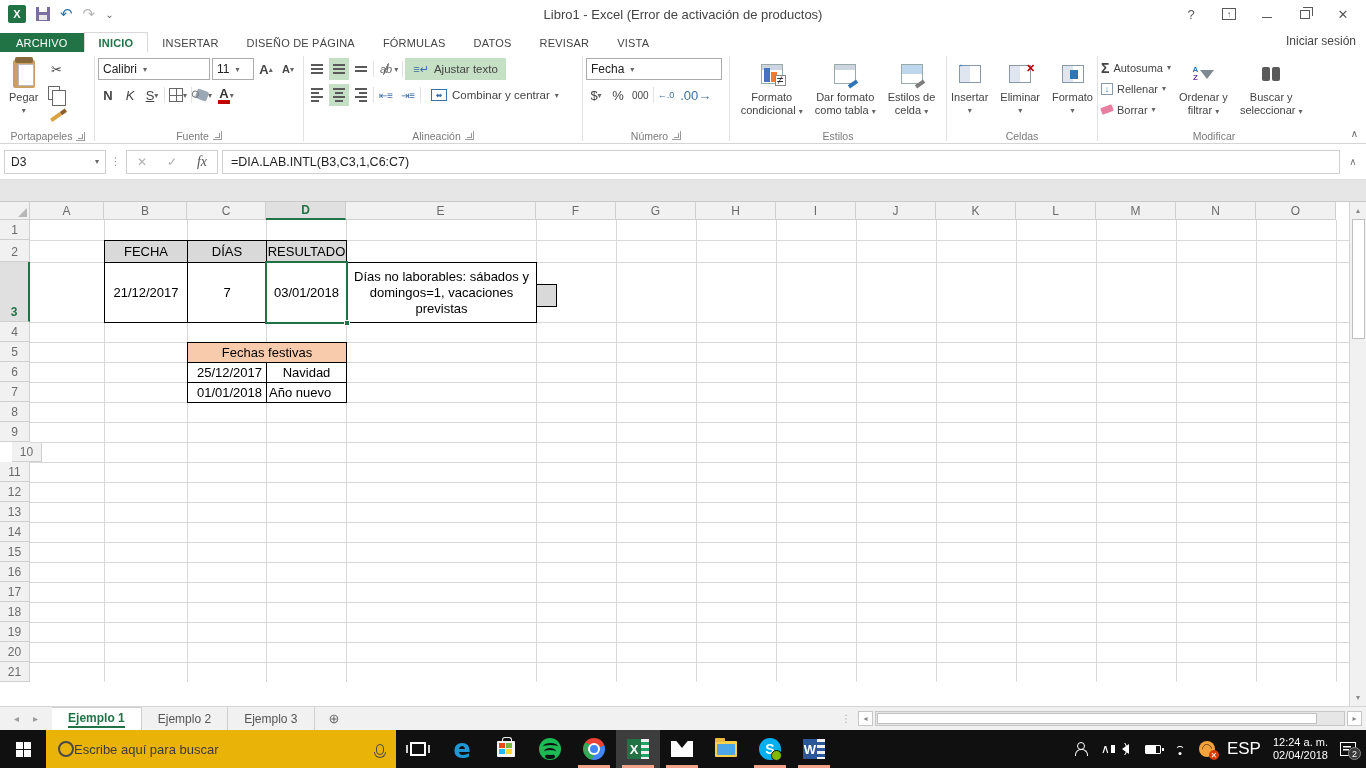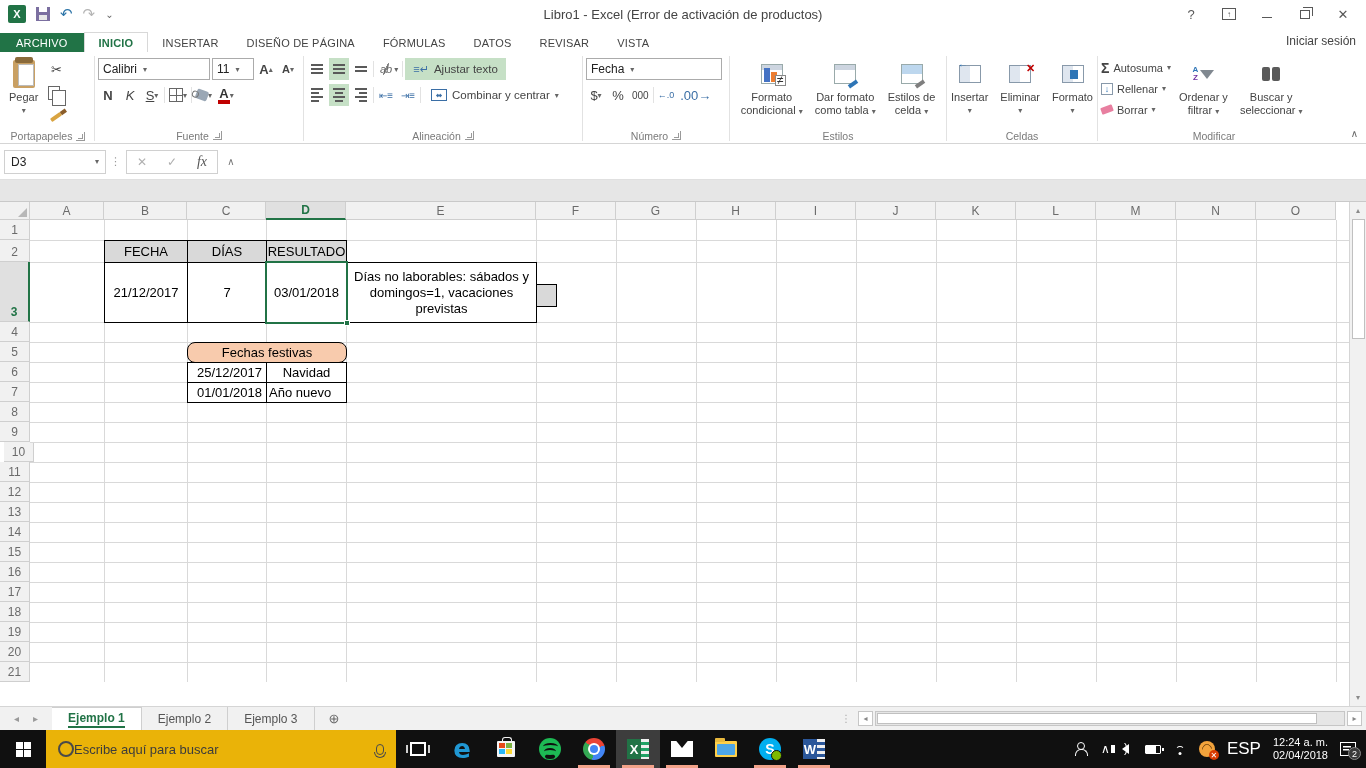--- a/index.html
+++ b/index.html
@@ -111,21 +111,21 @@
   .rowhdr.sel { border-right:2px solid #217346; }
   .corner { position:absolute; background:#f1f1f1; border-right:1px solid #cfcfcf; border-bottom:1px solid #cfcfcf;}
   .corner::after{ content:""; position:absolute; right:2px; bottom:2px; border-style:solid; border-width:0 0 9px 9px; border-color:transparent transparent #b8b8b8 transparent;}
   .gl-v, .gl-h { position:absolute; background:#d9d9d9; }
   .cell { position:absolute; font-size:13px; color:#000; display:flex; align-items:center; background:transparent; line-height:16px; }
   .bordered { border:1px solid #000; background:#fff; }
   .center { justify-content:center; text-align:center; }
   .right { justify-content:flex-end; padding-right:4px; }
   .left { justify-content:flex-start; padding-left:2px; }
   .fill-gray { background:#d9d9d9; }
-  .fill-peach { background:#f8cbad;border-radius:8px; }
+  .fill-peach { background:#f8cbad; }
   .wrap { padding:0 3px; }
   .sel-outline { position:absolute; border:2px solid #217346; pointer-events:none; }
   .sel-handle { position:absolute; width:6px; height:6px; background:#217346; border:1px solid #fff; pointer-events:none;}
   .vscroll { position:absolute; right:0; top:0; bottom:0; width:17px; background:#f1f1f1; border-left:1px solid #d5d5d5; display:flex; flex-direction:column; align-items:center;}
   .vs-arrow { height:17px; width:17px; display:flex; align-items:center; justify-content:center; font-size:8px; color:#8a8a8a;}
   .vs-thumb { width:13px; height:120px; background:#fff; border:1px solid #c0c0c0; }
 
   
   .sheetbar { height:24px; background:#f1f1f1; border-top:1px solid #d5d5d5; display:flex; align-items:stretch; flex:0 0 auto; }
   .nav-arrows { display:flex; align-items:center; gap:14px; padding:0 14px; color:#9a9a9a; font-size:10px;}
@@ -589,20 +589,23 @@
         <span class="caret">▾</span>
       </div>
     <span class="fdots">⋮</span>
     <div class="fbtns">
       <div class="fbtn">✕</div>
       <div class="fbtn">✓</div>
       <div class="fbtn">
           <span class="fx">fx</span>
         </div>
     </div>
+    <div class="fml">
+        <span>=DIA.LAB.INTL(B3,C3,1,C6:C7)</span>
+      </div>
     <div class="fcollapse">∧</div>
   </div>
   <div class="gap-strip"></div>
 
   <div class="grid-outer">
     <div id="grid">
         <div class="corner" style="left: 0px; top: 0px; width: 30px; height: 18px;"></div>
         <div class="colhdr" style="left: 30px; top: 0px; width: 74px; height: 18px;">A</div>
         <div class="colhdr" style="left: 104px; top: 0px; width: 83px; height: 18px;">B</div>
         <div class="colhdr" style="left: 187px; top: 0px; width: 79px; height: 18px;">C</div>
@@ -620,21 +623,21 @@
         <div class="colhdr" style="left: 1256px; top: 0px; width: 80px; height: 18px;">O</div>
         <div class="rowhdr" style="left: 0px; top: 18px; width: 30px; height: 20px;">1</div>
         <div class="rowhdr" style="left: 0px; top: 38px; width: 30px; height: 22px;">2</div>
         <div class="rowhdr sel" style="left: 0px; top: 60px; width: 30px; height: 60px;">3</div>
         <div class="rowhdr" style="left: 0px; top: 120px; width: 30px; height: 20px;">4</div>
         <div class="rowhdr" style="left: 0px; top: 140px; width: 30px; height: 20px;">5</div>
         <div class="rowhdr" style="left: 0px; top: 160px; width: 30px; height: 20px;">6</div>
         <div class="rowhdr" style="left: 0px; top: 180px; width: 30px; height: 20px;">7</div>
         <div class="rowhdr" style="left: 0px; top: 200px; width: 30px; height: 20px;">8</div>
         <div class="rowhdr" style="left: 0px; top: 220px; width: 30px; height: 20px;">9</div>
-        <div class="rowhdr" style="left: 4px; top: 240px; width: 30px; height: 20px;">10</div>
+        <div class="rowhdr" style="left: 12px; top: 240px; width: 30px; height: 20px;">10</div>
         <div class="rowhdr" style="left: 0px; top: 260px; width: 30px; height: 20px;">11</div>
         <div class="rowhdr" style="left: 0px; top: 280px; width: 30px; height: 20px;">12</div>
         <div class="rowhdr" style="left: 0px; top: 300px; width: 30px; height: 20px;">13</div>
         <div class="rowhdr" style="left: 0px; top: 320px; width: 30px; height: 20px;">14</div>
         <div class="rowhdr" style="left: 0px; top: 340px; width: 30px; height: 20px;">15</div>
         <div class="rowhdr" style="left: 0px; top: 360px; width: 30px; height: 20px;">16</div>
         <div class="rowhdr" style="left: 0px; top: 380px; width: 30px; height: 20px;">17</div>
         <div class="rowhdr" style="left: 0px; top: 400px; width: 30px; height: 20px;">18</div>
         <div class="rowhdr" style="left: 0px; top: 420px; width: 30px; height: 20px;">19</div>
         <div class="rowhdr" style="left: 0px; top: 440px; width: 30px; height: 20px;">20</div>

